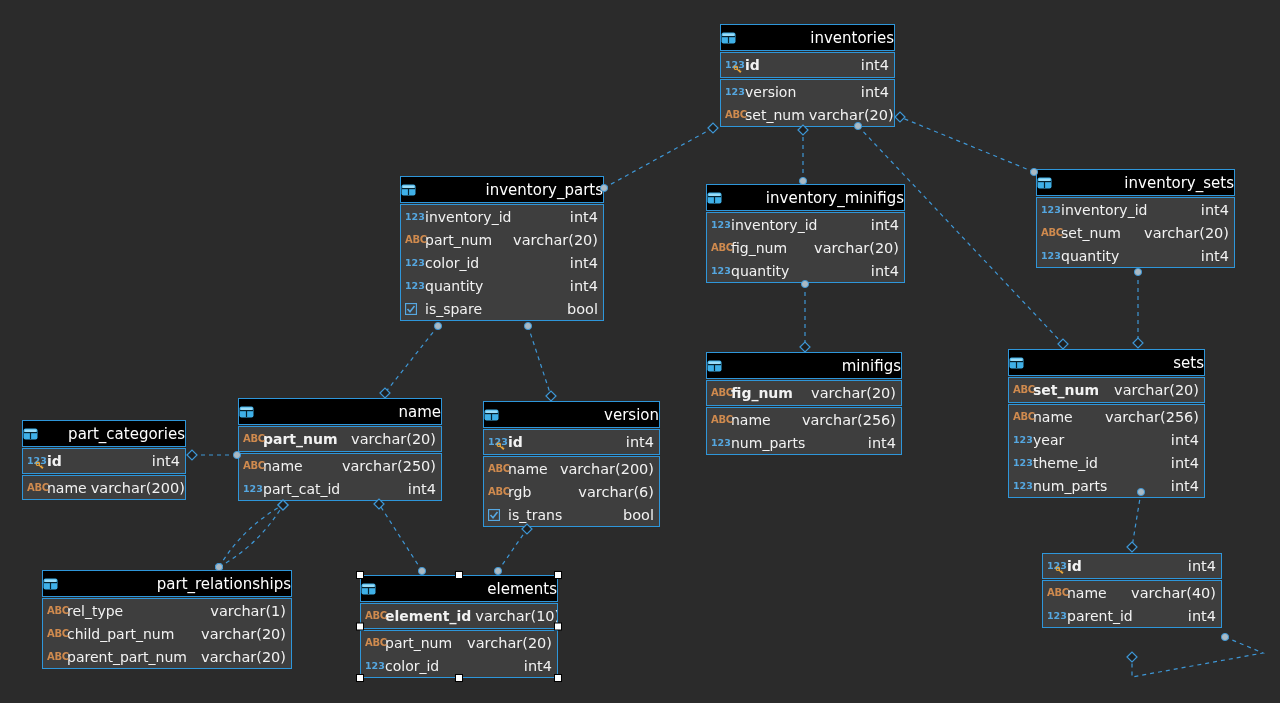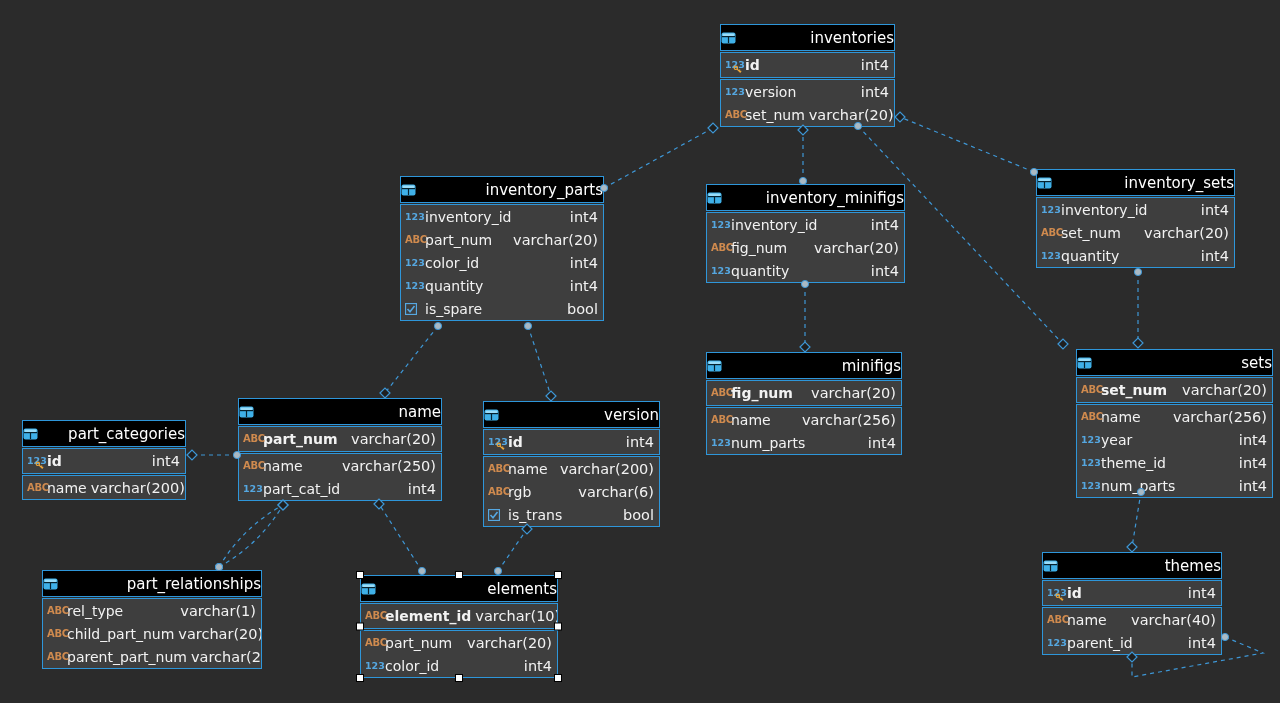--- a/index.html
+++ b/index.html
@@ -213,21 +213,21 @@
         </div>
         <div class="row">
           <span class="ricon">
             <span class="numg">123</span>
           </span>
           <span class="cname">num_parts</span>
           <span class="ctype">int4</span>
         </div>
       </div>
     </div>
-    <div class="tbl" style="left: 1076px; top: 349px; width: 197px;">
+    <div class="tbl" style="left: 1008px; top: 349px; width: 197px;">
       <div class="sect hdr">
         <span style="line-height: 0;"><svg width="15" height="12" viewBox="0 0 15 12">
             <rect x="0.5" y="0.5" width="14" height="11" rx="2" fill="#3fb0e8"></rect>
             <rect x="1.5" y="1.5" width="12" height="2.5" rx="1" fill="#9adcf8"></rect>
             <line x1="1" y1="4.6" x2="14" y2="4.6" stroke="#06222f" stroke-width="1.2"></line>
             <line x1="7.5" y1="4.6" x2="7.5" y2="11" stroke="#06222f" stroke-width="1.2"></line>
           </svg></span>
         <span class="tname">sets</span>
       </div>
       <div class="sect">
@@ -382,21 +382,21 @@
       <div class="sect">
         <div class="row">
           <span class="ricon">
             <span class="strg">ABC</span>
           </span>
           <span class="cname">name</span>
           <span class="ctype">varchar(200)</span>
         </div>
       </div>
     </div>
-    <div class="tbl" style="left: 42px; top: 570px; width: 220px;">
+    <div class="tbl" style="left: 42px; top: 570px; width: 250px;">
       <div class="sect hdr">
         <span style="line-height: 0;"><svg width="15" height="12" viewBox="0 0 15 12">
             <rect x="0.5" y="0.5" width="14" height="11" rx="2" fill="#3fb0e8"></rect>
             <rect x="1.5" y="1.5" width="12" height="2.5" rx="1" fill="#9adcf8"></rect>
             <line x1="1" y1="4.6" x2="14" y2="4.6" stroke="#06222f" stroke-width="1.2"></line>
             <line x1="7.5" y1="4.6" x2="7.5" y2="11" stroke="#06222f" stroke-width="1.2"></line>
           </svg></span>
         <span class="tname">part_relationships</span>
       </div>
       <div class="sect">
@@ -453,29 +453,20 @@
         <div class="row">
           <span class="ricon">
             <span class="numg">123</span>
           </span>
           <span class="cname">color_id</span>
           <span class="ctype">int4</span>
         </div>
       </div>
     </div>
     <div class="tbl" style="left: 1042px; top: 552px; width: 180px;">
-      <div class="sect hdr">
-        <span style="line-height: 0;"><svg width="15" height="12" viewBox="0 0 15 12">
-            <rect x="0.5" y="0.5" width="14" height="11" rx="2" fill="#3fb0e8"></rect>
-            <rect x="1.5" y="1.5" width="12" height="2.5" rx="1" fill="#9adcf8"></rect>
-            <line x1="1" y1="4.6" x2="14" y2="4.6" stroke="#06222f" stroke-width="1.2"></line>
-            <line x1="7.5" y1="4.6" x2="7.5" y2="11" stroke="#06222f" stroke-width="1.2"></line>
-          </svg></span>
-        <span class="tname">themes</span>
-      </div>
       <div class="sect">
         <div class="row pk">
           <span class="ricon">
             <span class="numg">123</span>
             <span class="keyov"><svg width="9" height="9" viewBox="0 0 9 9">
                 <circle cx="2.8" cy="2.8" r="1.7" fill="none" stroke="#eda73b" stroke-width="1.2"></circle>
                 <path d="M4 4 L7.6 7.6 M5.9 5.9 L7.1 4.7 M7 7 L8.2 5.8" fill="none" stroke="#eda73b" stroke-width="1.1"></path>
               </svg></span>
           </span>
           <span class="cname">id</span>

